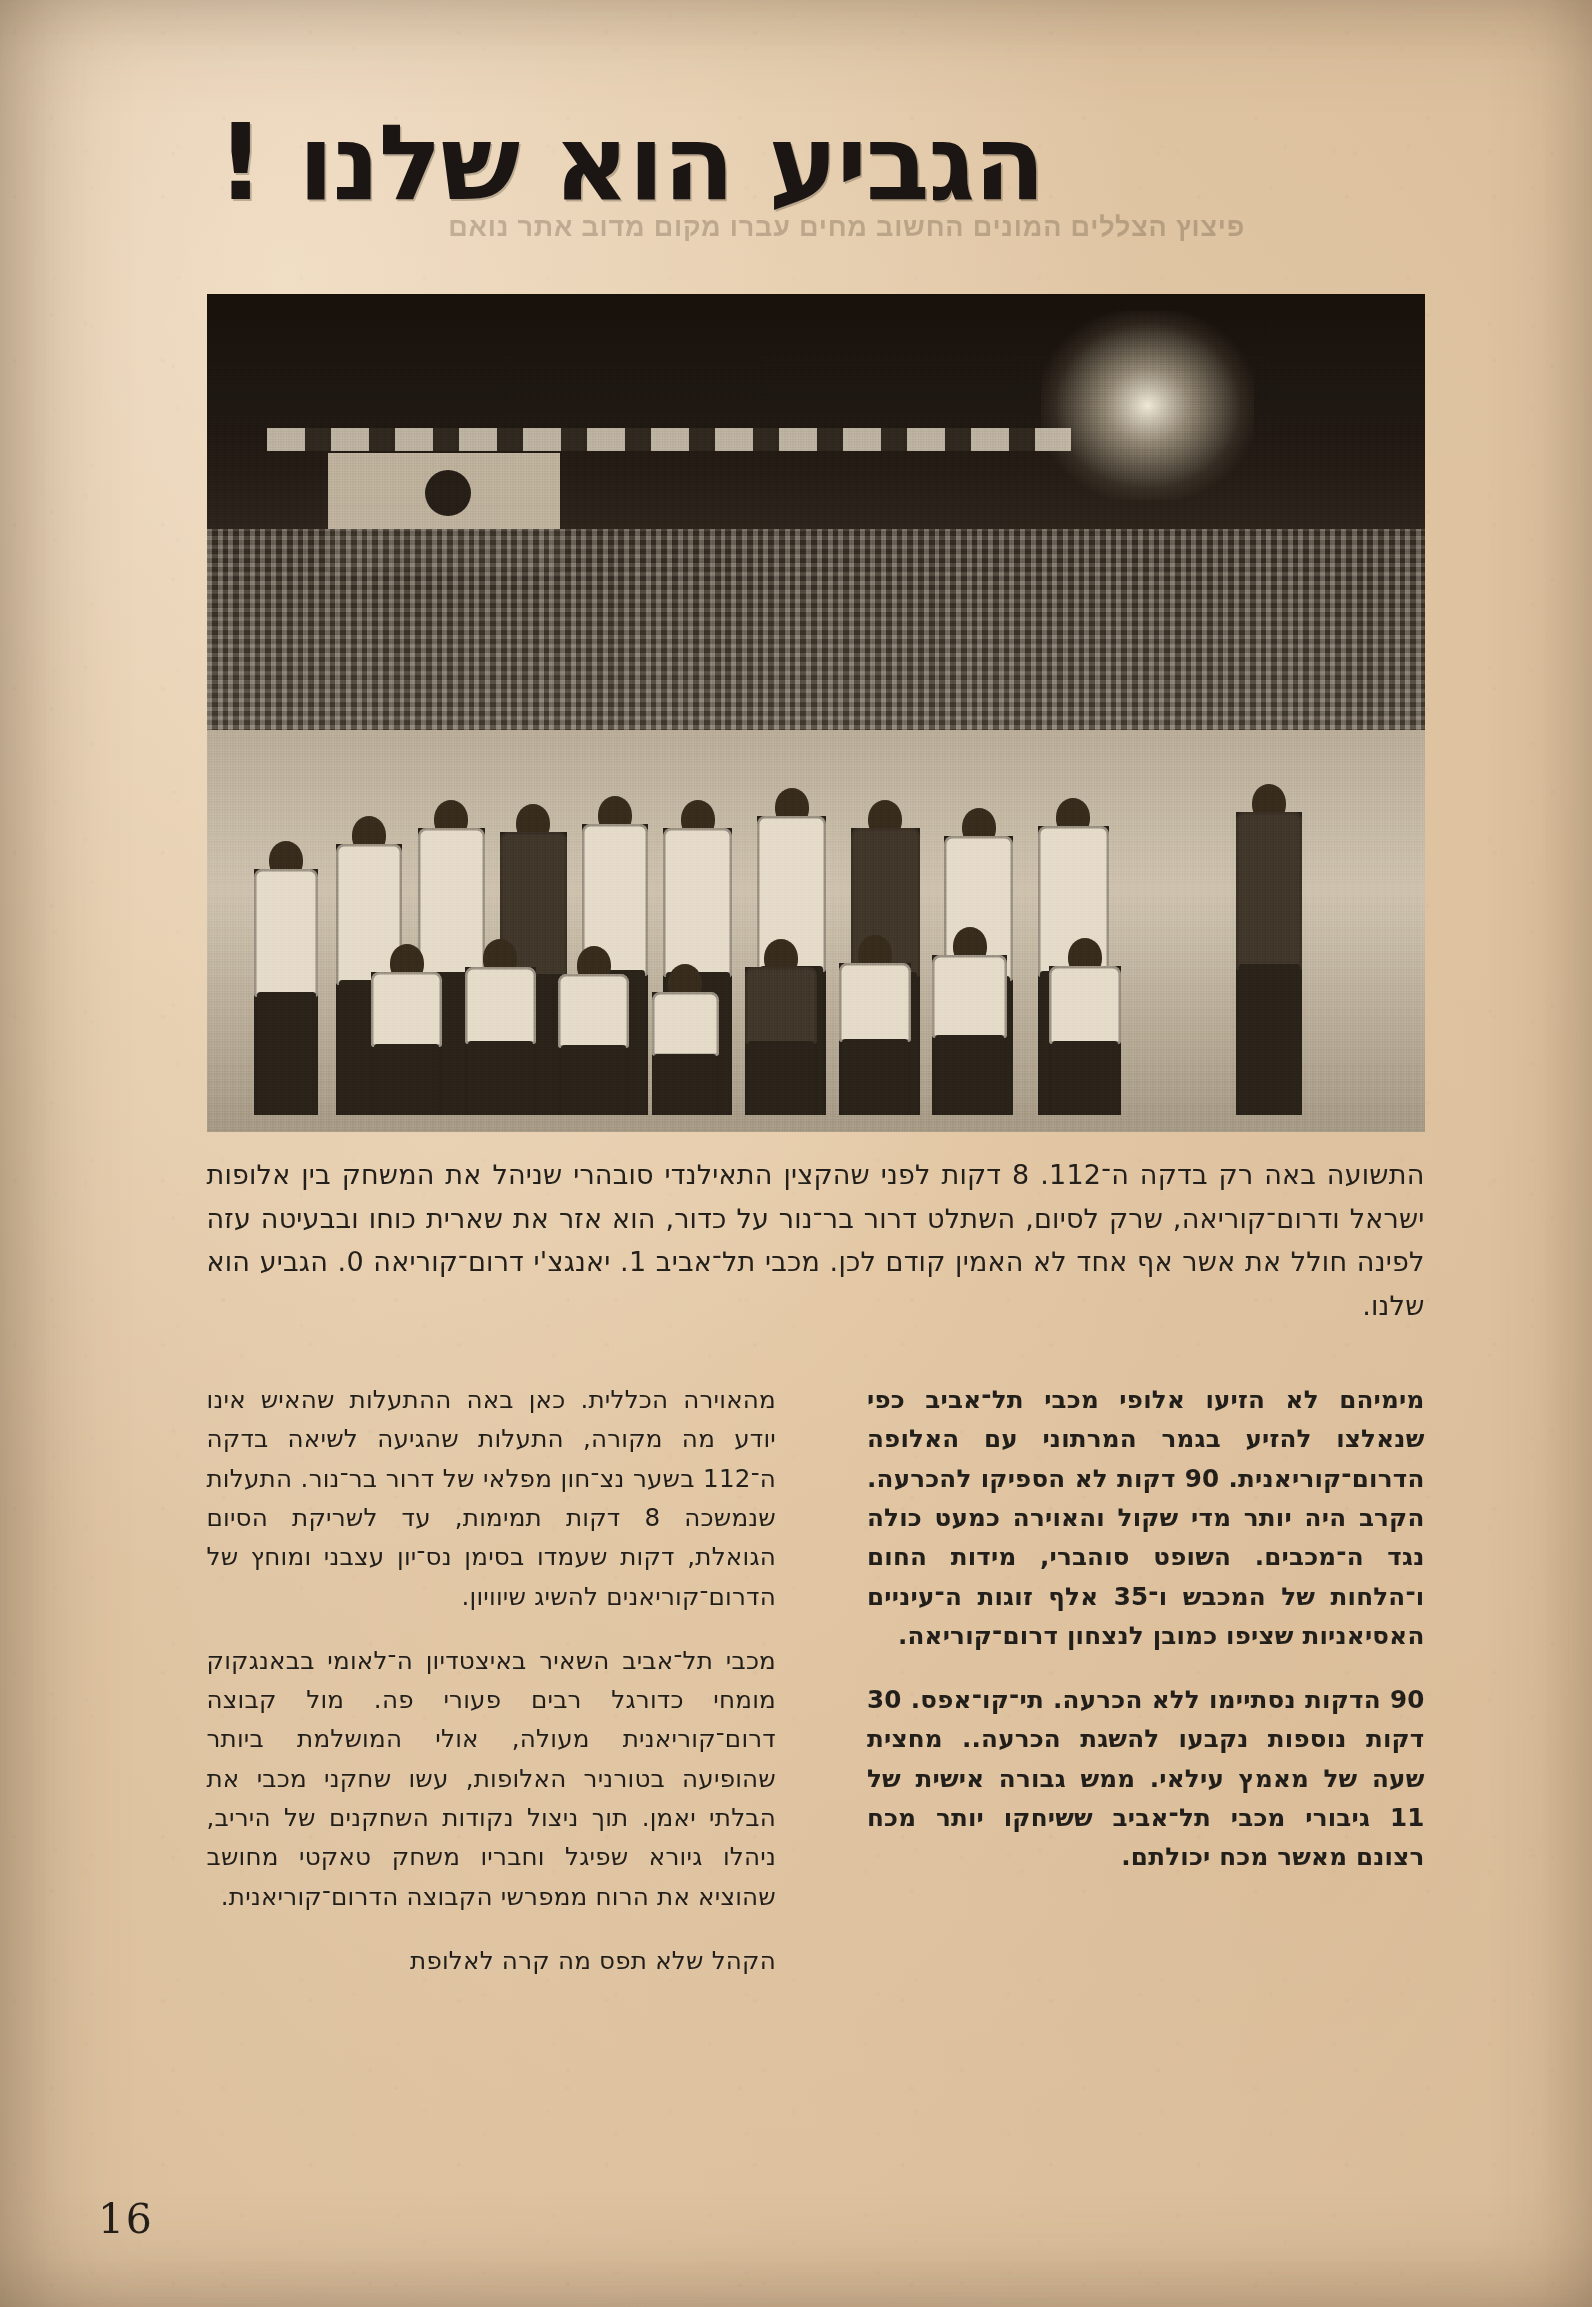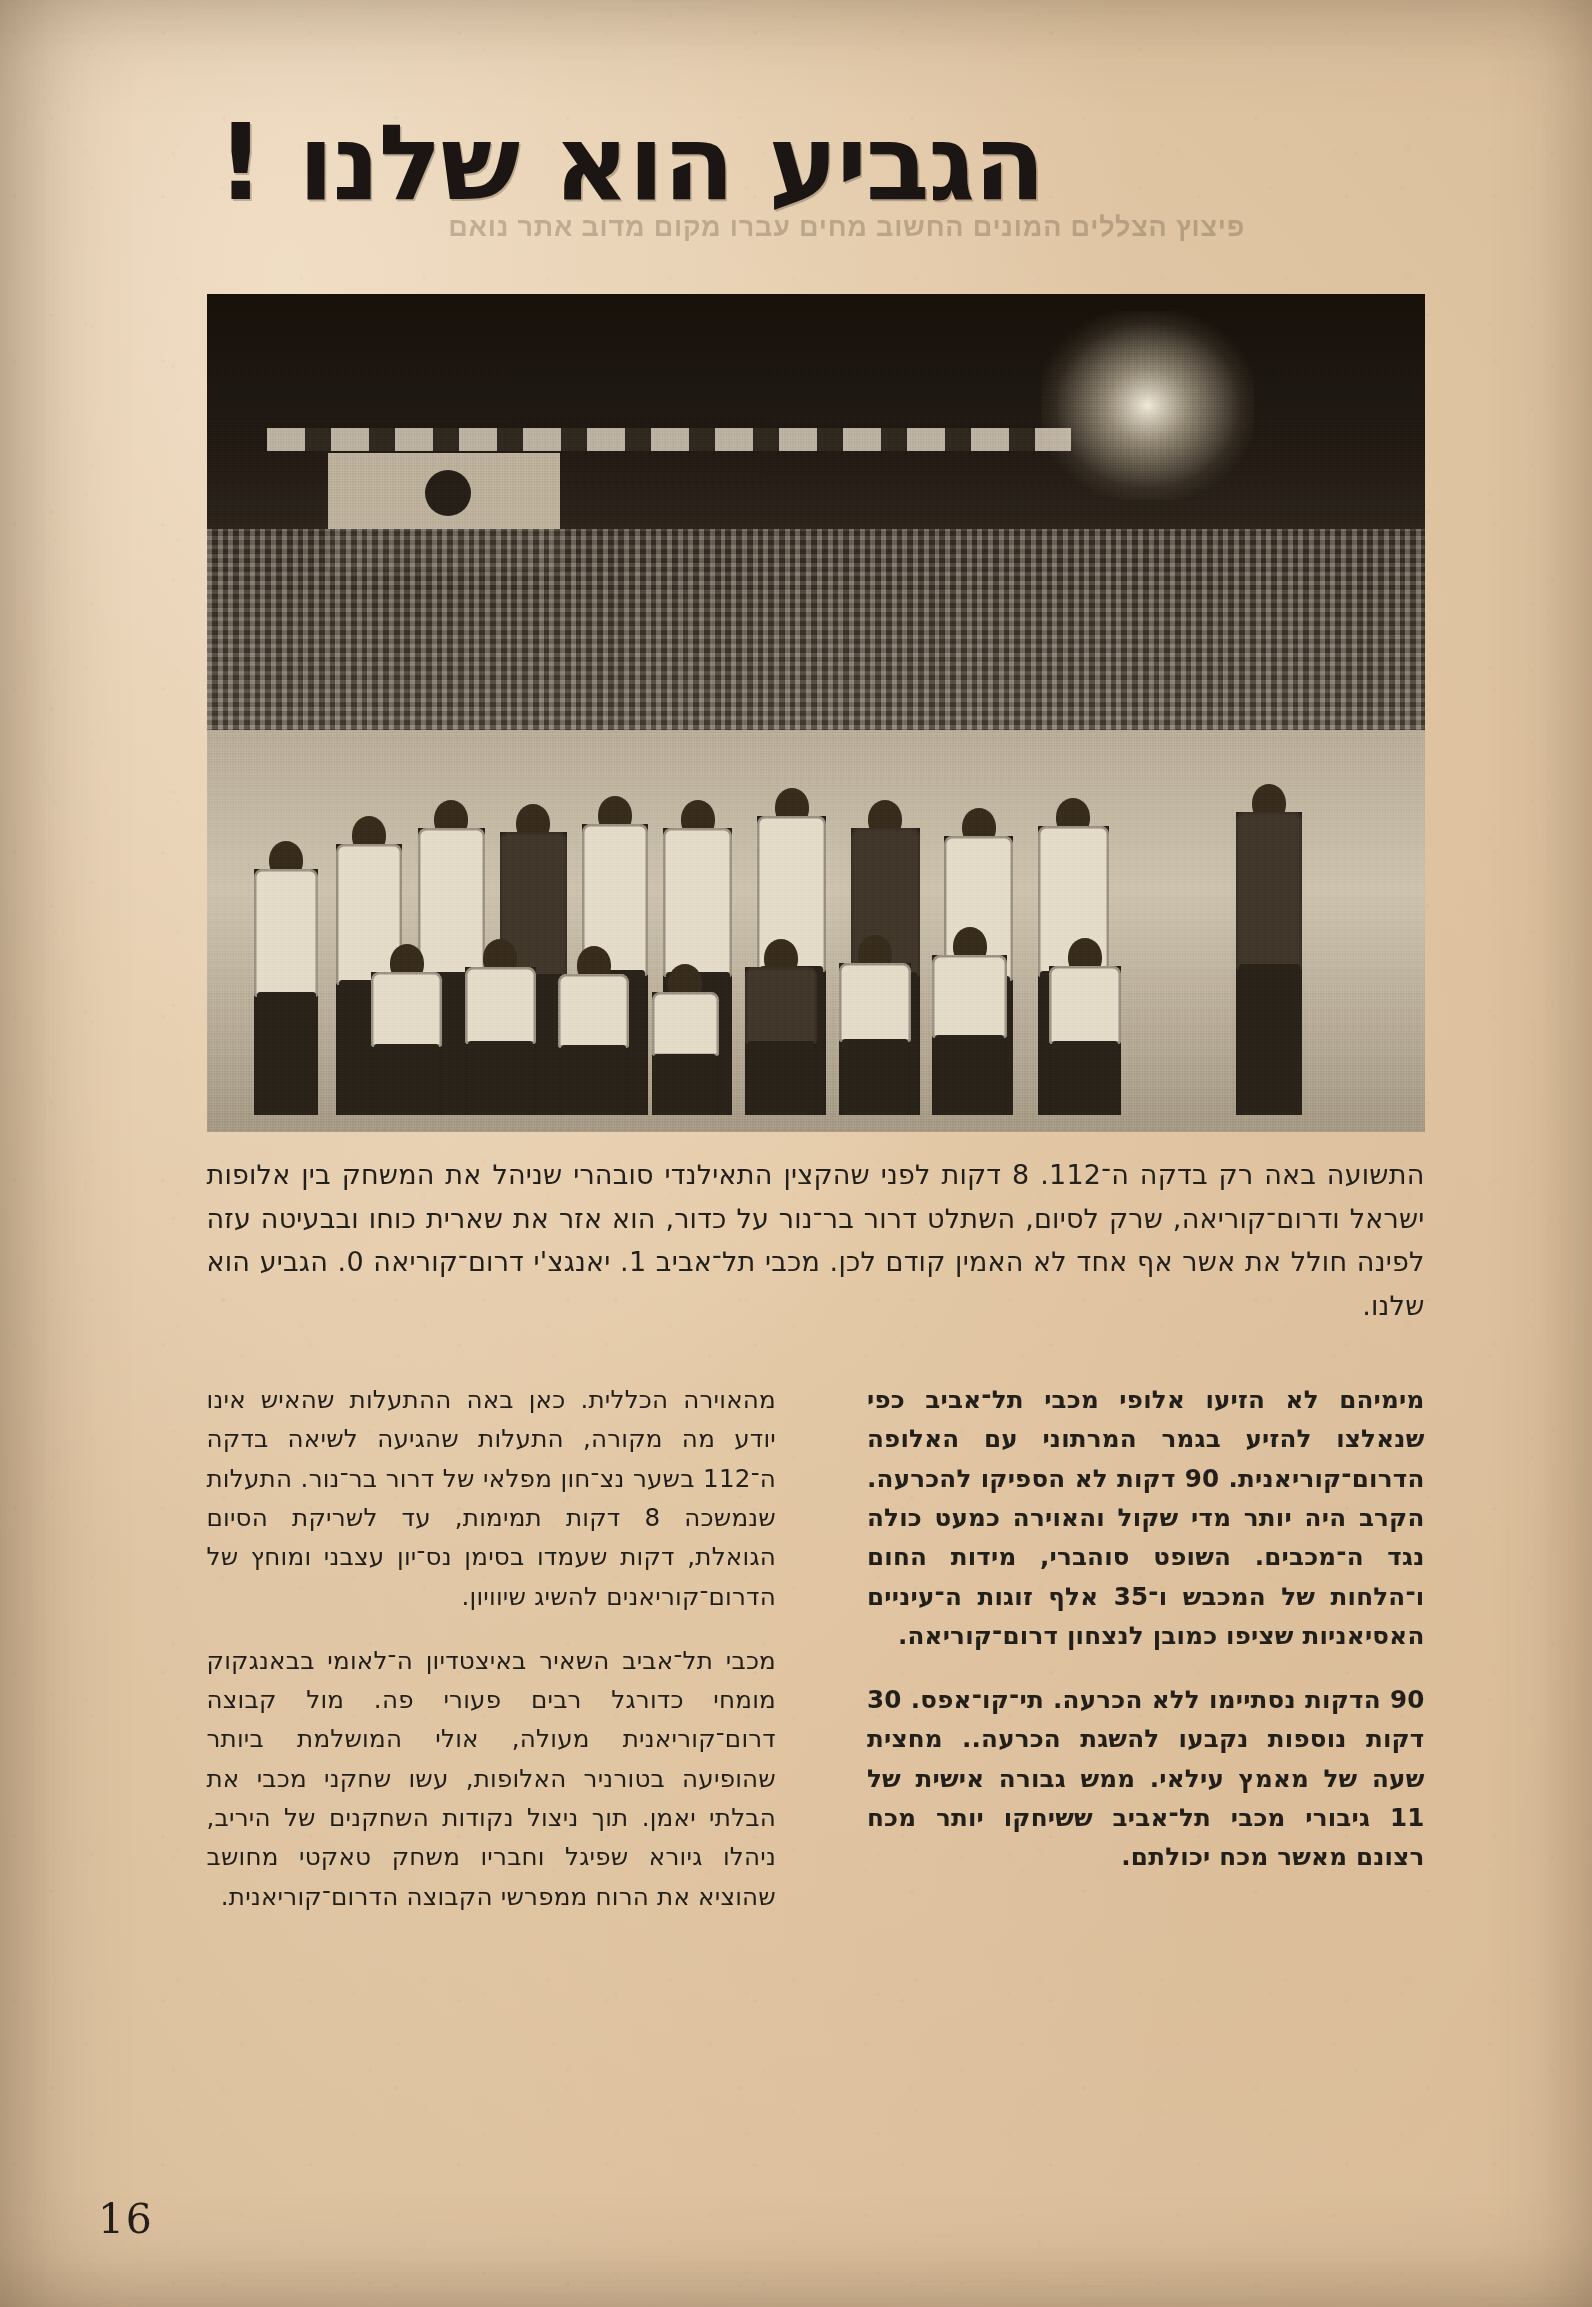--- a/index.html
+++ b/index.html
@@ -383,20 +383,21 @@
     <div class="lead">התשועה באה רק בדקה ה־112. 8 דקות לפני שהקצין התאילנדי סובהרי שניהל את המשחק בין אלופות ישראל ודרום־קוריאה, שרק לסיום, השתלט דרור בר־נור על כדור, הוא אזר את שארית כוחו ובבעיטה עזה לפינה חולל את אשר אף אחד לא האמין קודם לכן. מכבי תל־אביב 1. יאנגצ'י דרום־קוריאה 0. הגביע הוא שלנו.</div>
 
     <div class="columns">
       <div class="col right-col">
         <p>מימיהם לא הזיעו אלופי מכבי תל־אביב כפי שנאלצו להזיע בגמר המרתוני עם האלופה הדרום־קוריאנית. 90 דקות לא הספיקו להכרעה. הקרב היה יותר מדי שקול והאוירה כמעט כולה נגד ה־מכבים. השופט סוהברי, מידות החום ו־הלחות של המכבש ו־35 אלף זוגות ה־עיניים האסיאניות שציפו כמובן לנצחון דרום־קוריאה.</p>
         <p>90 הדקות נסתיימו ללא הכרעה. תי־קו־אפס. 30 דקות נוספות נקבעו להשגת הכרעה.. מחצית שעה של מאמץ עילאי. ממש גבורה אישית של 11 גיבורי מכבי תל־אביב ששיחקו יותר מכח רצונם מאשר מכח יכולתם.</p>
       </div>
       <div class="col left-col">
         <p>מהאוירה הכללית. כאן באה ההתעלות שהאיש אינו יודע מה מקורה, התעלות שהגיעה לשיאה בדקה ה־112 בשער נצ־חון מפלאי של דרור בר־נור. התעלות שנמשכה 8 דקות תמימות, עד לשריקת הסיום הגואלת, דקות שעמדו בסימן נס־יון עצבני ומוחץ של הדרום־קוריאנים להשיג שיוויון.</p>
         <p>מכבי תל־אביב השאיר באיצטדיון ה־לאומי בבאנגקוק מומחי כדורגל רבים פעורי פה. מול קבוצה דרום־קוריאנית מעולה, אולי המושלמת ביותר שהופיעה בטורניר האלופות, עשו שחקני מכבי את הבלתי יאמן. תוך ניצול נקודות השחקנים של היריב, ניהלו גיורא שפיגל וחבריו משחק טאקטי מחושב שהוציא את הרוח ממפרשי הקבוצה הדרום־קוריאנית.</p>
+        <p>הקהל שלא תפס מה קרה לאלופת</p>
       </div>
     </div>
 
   </div>
 
   <div class="folio">16</div>
   <div class="edge-shade"></div>
 </div>
 
 

